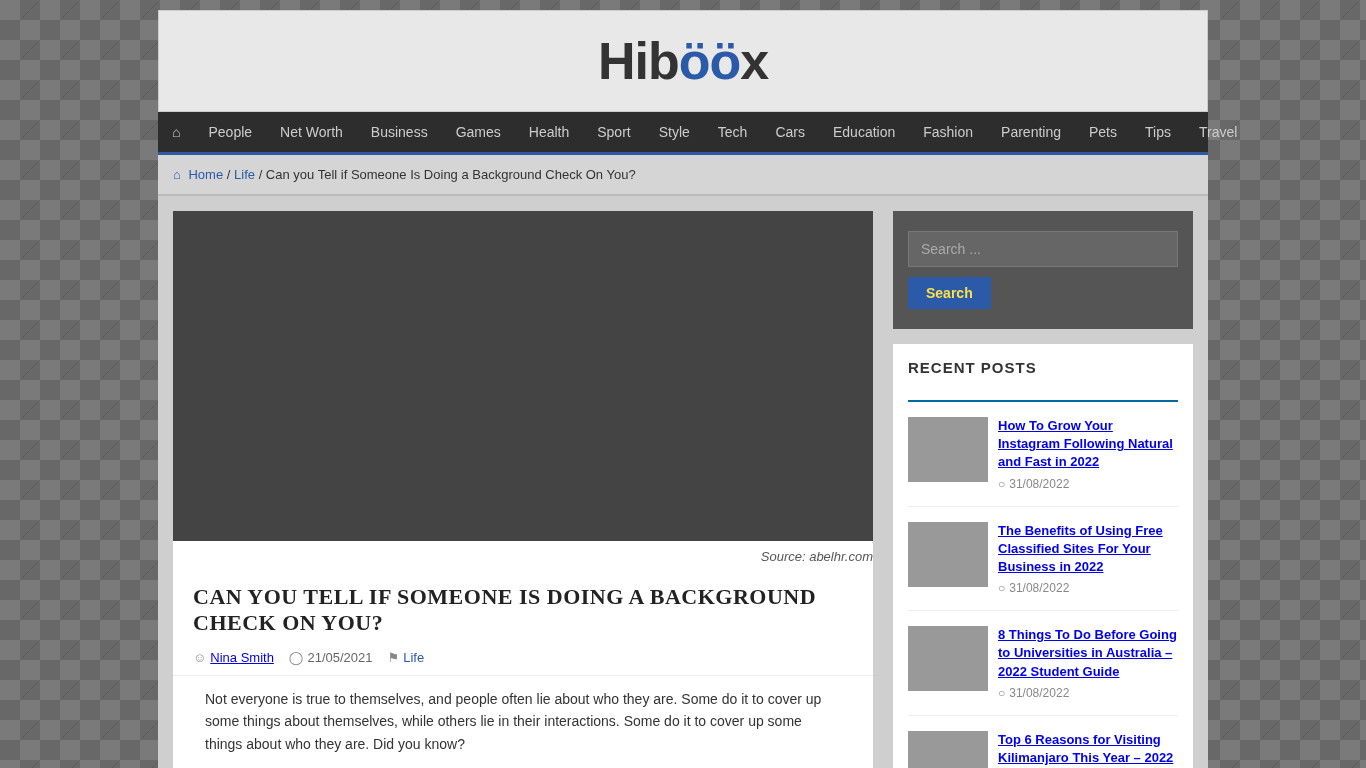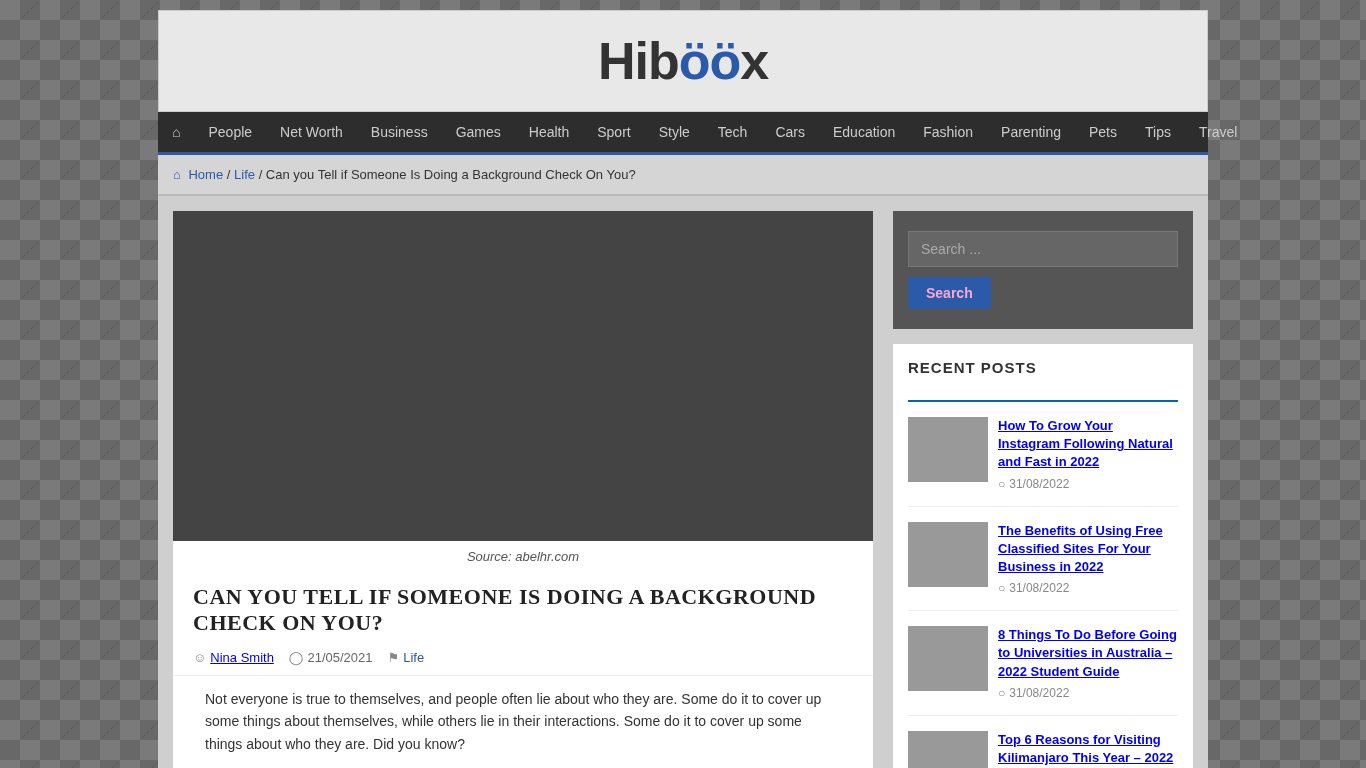--- a/index.html
+++ b/index.html
@@ -106,21 +106,21 @@
       margin-right: 4px;
     }
 
     .article-image-placeholder {
       width: 100%;
       height: 330px;
       background: #444;
     }
 
     .image-caption {
-      text-align: center;
+      text-align: right;
       color: #555;
       font-size: 13px;
       padding: 8px 0;
       font-style: italic;
     }
 
     .article-title {
       font-size: 22px;
       font-weight: bold;
       text-transform: uppercase;
@@ -178,21 +178,21 @@
       margin-bottom: 10px;
       outline: none;
     }
 
     .search-input::placeholder {
       color: #aaa;
     }
 
     .search-btn {
       background: #2a5aa8;
-      color: #f9a8d4;
+      color: #fde047;
       border: none;
       padding: 8px 18px;
       font-size: 14px;
       cursor: pointer;
       font-weight: bold;
     }
 
     .recent-posts-section {
       background: #fff;
       padding: 15px;

